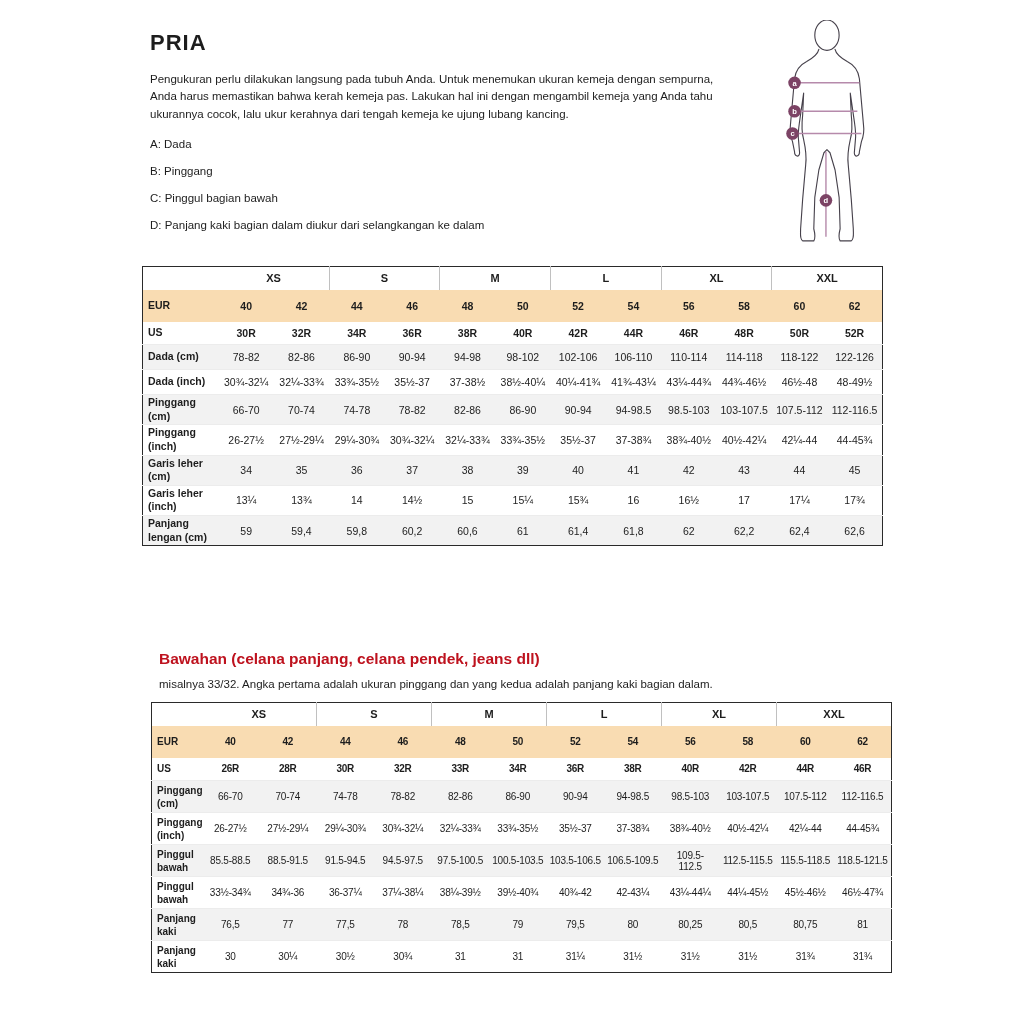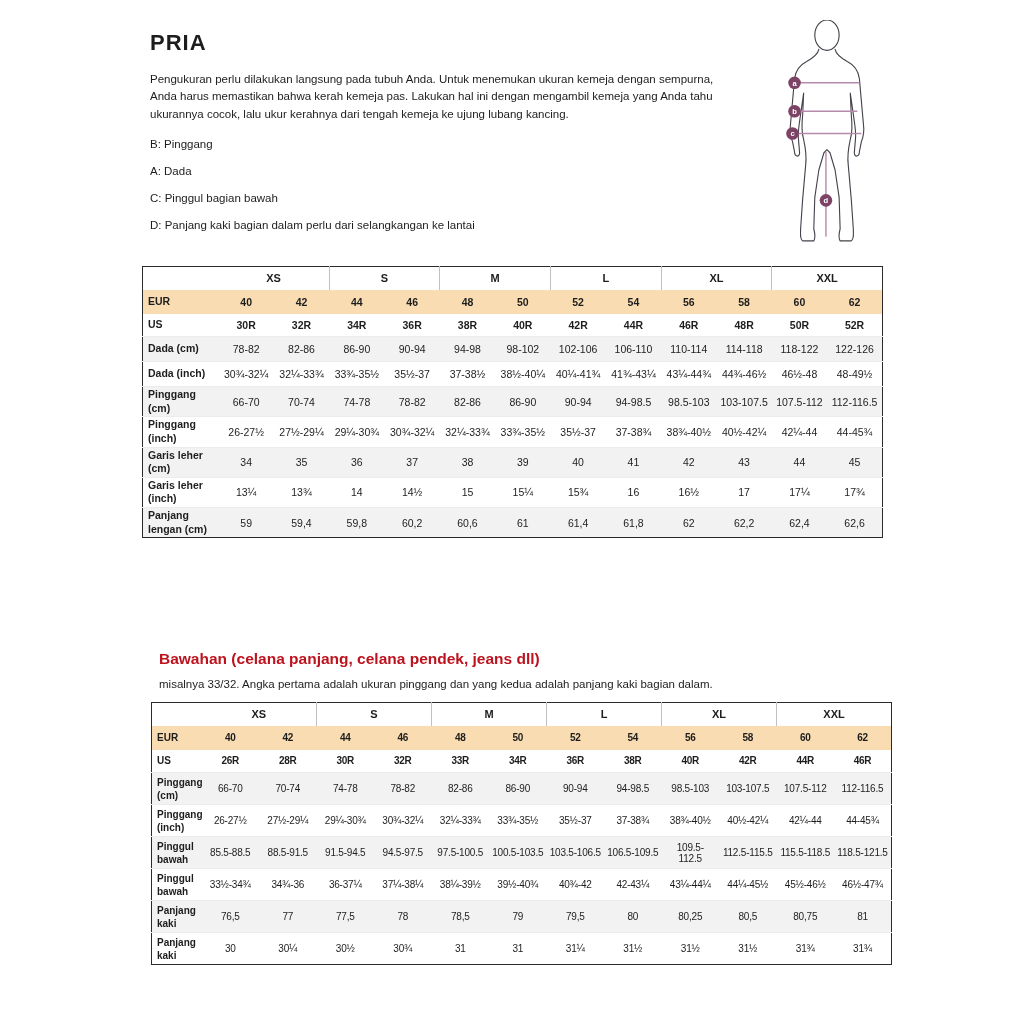--- a/index.html
+++ b/index.html
@@ -29,43 +29,43 @@
   #sec-atasan .size-table{margin-top:13px;}
   #sec-bawahan .size-table{margin-top:12px;}
 
   
   table.size-table{width:741px;border-collapse:collapse;border:1px solid #2a2a2a;table-layout:fixed;}
   .size-table th,.size-table td{font-size:10.5px;text-align:center;padding:1px;vertical-align:middle;font-weight:normal;}
   .size-table td.val{white-space:pre;}
   .size-table tr.grp-row{height:23px;}
   .size-table th.grp{font-weight:bold;font-size:11px;}
   .size-table th.grp.sep{border-left:1px solid #c0c0c0;}
-  .size-table tr.eur{background:var(--eur_band,#f9dcb2);height:24px;border-radius:12px;}
+  .size-table tr.eur{background:var(--eur_band,#f9dcb2);height:32px;border-radius:12px;}
   .size-table tr.eur th,.size-table tr.eur td{font-weight:bold;}
   .size-table tr.us{height:23px;}
   .size-table tr.us th,.size-table tr.us td{font-weight:bold;}
   .size-table tr.data{height:25px;border-top:1px solid #ececec;}
   .size-table tr.data.shade{background:var(--stripe,#f2f2f2);}
   .size-table th.rowlbl{text-align:left;font-weight:bold;padding-left:5px;line-height:1.3;white-space:normal;}
   table.t2 tr.data{height:32px;}
   table.t2 td.val{font-size:10px;letter-spacing:-0.2px;}
   table.t2 th.rowlbl{font-size:10px;}
 </style>
 </head>
 <body>
 
 <div class="page">
 
   <div class="header-text">
     <h1 class="page-title">PRIA</h1>
     <p class="intro">Pengukuran perlu dilakukan langsung pada tubuh Anda. Untuk menemukan ukuran kemeja dengan sempurna, Anda harus memastikan bahwa kerah kemeja pas. Lakukan hal ini dengan mengambil kemeja yang Anda tahu ukurannya cocok, lalu ukur kerahnya dari tengah kemeja ke ujung lubang kancing.</p>
+    <div class="legend-line">A: Dada</div>
     <div class="legend-line">B: Pinggang</div>
-    <div class="legend-line">A: Dada</div>
     <div class="legend-line">C: Pinggul bagian bawah</div>
-    <div class="legend-line">D: Panjang kaki bagian dalam perlu dari selangkangan ke lantai</div>
+    <div class="legend-line">D: Panjang kaki bagian dalam diukur dari selangkangan ke dalam</div>
   </div>
 
   <div class="figure-wrap">
     <svg viewBox="0 0 118 225" width="120" height="228">
       <ellipse class="b-head" cx="56" cy="15" rx="12" ry="15"></ellipse>
       <path class="b-body" d="M48,29 C47,34 43,37 36,41 C28,45 25,50 24,58 L20,103 C19,110 20,115 22,120 L24,130 C24,135 29,136 29,131 L28,119 C27,113 28,107 29,100 L33,72 L32,94 C31,103 31,111 33,118 C35,127 36,135 35,143 L32,177 L30,206 C30,212 29,216 32,218 L43,218 C45,215 44,210 43,206 L44,175 L48,148 L53,131 L56,128 L59,131 L64,148 L68,175 L69,206 C68,210 67,215 69,218 L80,218 C83,216 82,212 82,206 L80,177 L77,143 C76,135 77,127 79,118 C81,111 81,103 80,94 L79,72 L83,100 C84,107 85,113 84,119 L83,131 C83,136 88,135 88,130 L90,120 C92,115 93,110 92,103 L88,58 C87,50 84,45 76,41 C69,37 65,34 64,29"></path>
       <g>
         <path class="mline" d="M24,62 H88"></path>
         <path class="mline" d="M24,90 H86"></path>
         <path class="mline" d="M22,112 H90"></path>

